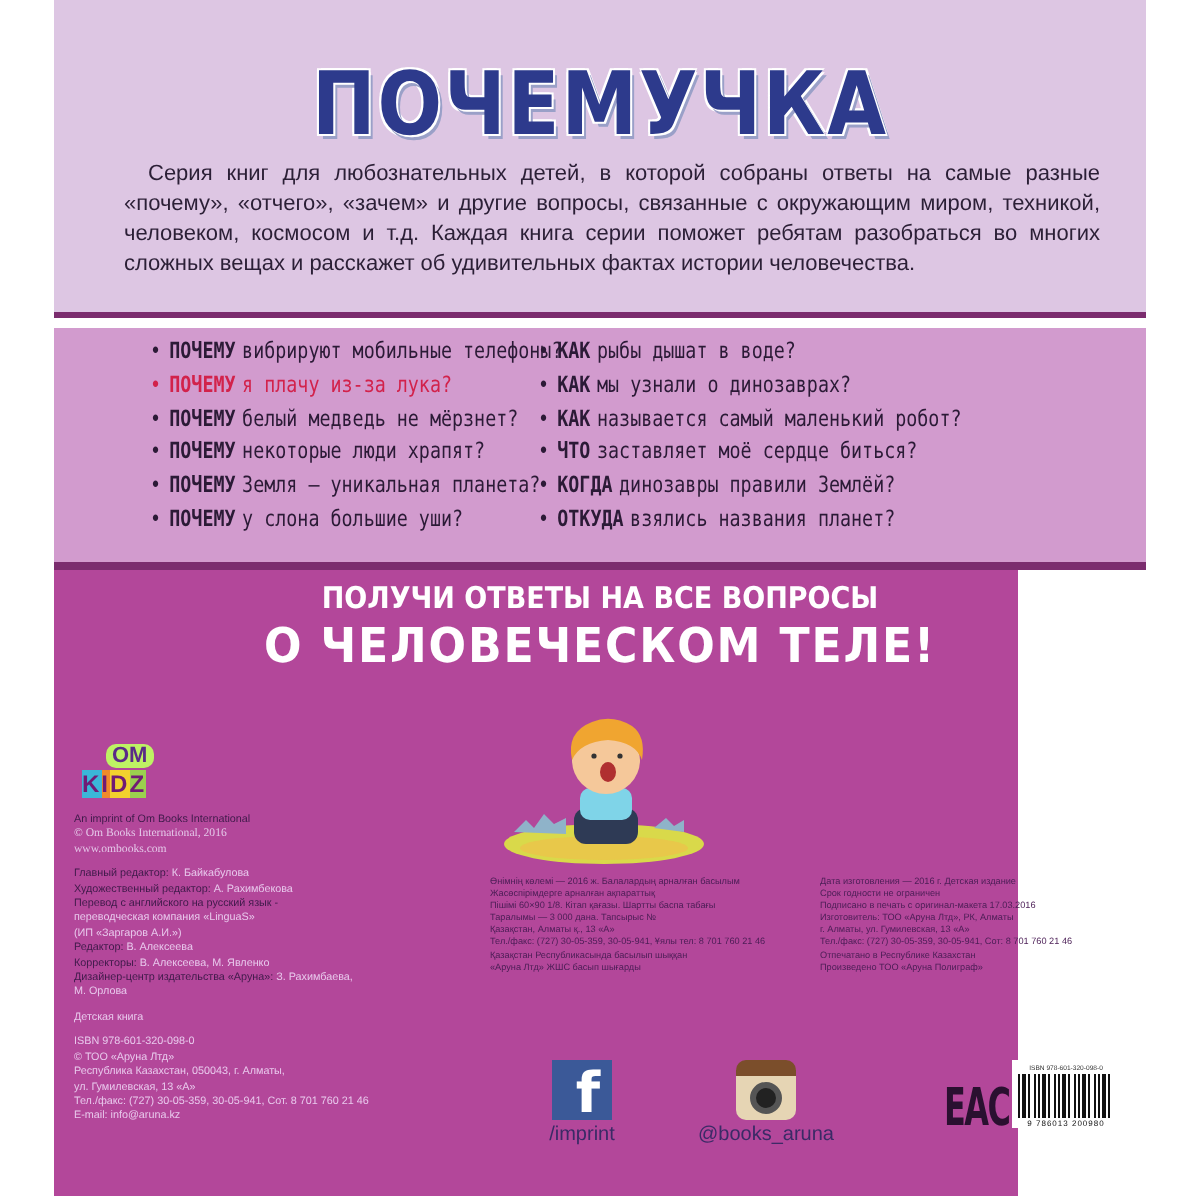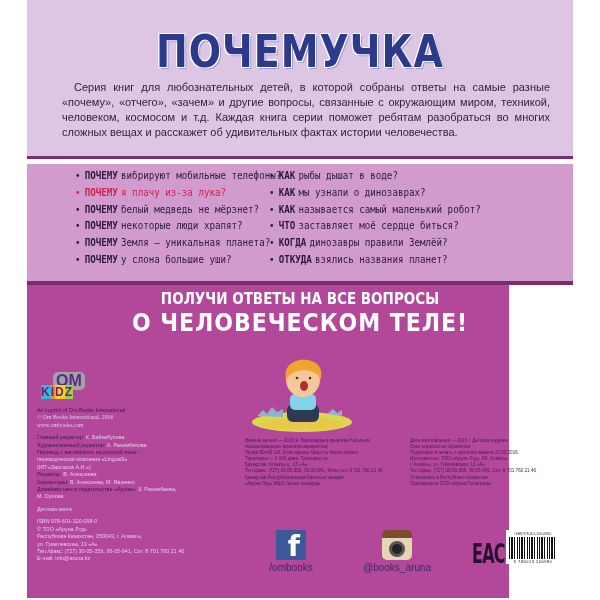--- a/index.html
+++ b/index.html
@@ -61,21 +61,21 @@
       text-align: center; color: #ffffff; font-weight: bold;
       font-family: "DejaVu Sans", sans-serif; font-size: 24px; letter-spacing: 1px;
       transform: scaleX(0.92);
     }
 
     
     .boy { position: absolute; left: 200px; top: 354px; width: 150px; height: 80px; }
 
     
     .logo { position: absolute; left: 12px; top: 372px; width: 50px; height: 40px; }
-    .logo .om { position: absolute; left: 14px; top: 0; font-size: 16px; font-weight: bold; color: #5a2a88; background: #a3a3a3; border-radius: 5px; padding: 0 3px; }
+    .logo .om { position: absolute; left: 14px; top: 0; font-size: 11px; font-weight: bold; color: #5a2a88; background: #bef264; border-radius: 5px; padding: 0 3px; }
     .logo .kidz { position: absolute; left: 2px; top: 13px; font-size: 12px; font-weight: bold; color: #701a75; letter-spacing: 1px; }
     .logo .kidz span:nth-child(1){ background:#3bb6d8; }
     .logo .kidz span:nth-child(2){ background:#f08a2b; }
     .logo .kidz span:nth-child(3){ background:#f2d12e; }
     .logo .kidz span:nth-child(4){ background:#9bd04e; }
     .credits { position: absolute; left: 10px; top: 407px; width: 190px; }
     .credit-line { font-size: 5.4px; line-height: 7.4px; color: #3f1a4a; white-space: nowrap; }
     .credit-line.serif { font-family: "Liberation Serif", serif; font-size: 5.8px; color: #e4c6e8; }
     .credit-line.gap { margin-top: 5px; }
     .credit-line .val { color: #e8c8ec; }
@@ -85,21 +85,21 @@
     .print-right { position: absolute; left: 383px; top: 438px; width: 150px; }
     .print-line { font-size: 4.6px; line-height: 6.1px; color: #4a1d55; white-space: nowrap; overflow: hidden; }
 
     .contact { position: absolute; left: 217px; top: 494px; font-family: "Liberation Serif", serif; font-weight: bold; color: #3f1a55; font-size: 11.5px; line-height: 14px; }
 
     .social { position: absolute; top: 530px; text-align: center; }
     .social .label { font-size: 10px; color: #3a2a66; margin-top: 2px; white-space: nowrap; }
     .fb { left: 232px; width: 64px; }
     .fb .icon { width: 30px; height: 30px; margin: 0 auto; background: #3b5998; position: relative; }
     .fb .icon span { position: absolute; right: 6px; bottom: -2px; font-family: "DejaVu Sans", sans-serif; font-weight: bold; color: #ffffff; font-size: 28px; line-height: 30px; }
-    .ig { left: 332px; width: 76px; }
+    .ig { left: 318px; width: 76px; }
     .ig .icon { width: 30px; height: 30px; margin: 0 auto; background: #e6d5b4; border-radius: 5px; position: relative; border-top: 8px solid #7b4e2b; }
     .ig .icon .lens { position: absolute; left: 7px; top: 3px; width: 16px; height: 16px; border-radius: 50%; background: #222222; border: 3px solid #555555; }
 
     .eac { position: absolute; left: 445px; top: 538px; font-family: "DejaVu Sans", sans-serif; font-weight: bold; font-size: 20px; color: #2a1030; transform: scaleY(1.3) scaleX(0.8); transform-origin: left top; letter-spacing: -1px; }
     .barcode { position: absolute; left: 479px; top: 530px; width: 54px; height: 34px; background: #ffffff; padding: 2px 3px; }
     .barcode .isbn-top { font-size: 3.3px; color: #333; text-align: center; white-space: nowrap; }
     .barcode .bars { height: 22px; margin-top: 1px;
       background: repeating-linear-gradient(90deg, #111 0 1px, #fff 1px 2px, #111 2px 4px, #fff 4px 5px, #111 5px 6px, #fff 6px 8px, #111 8px 9px, #fff 9px 10px); }
     .barcode .num { font-size: 4px; color: #111; text-align: center; letter-spacing: 0.5px; white-space: nowrap; }
   </style>
@@ -203,21 +203,21 @@
     <div class="print-line">Тел./факс: (727) 30-05-359, 30-05-941, Сот: 8 701 760 21 46</div>
     <div class="print-line">Отпечатано в Республике Казахстан</div>
     <div class="print-line">Произведено ТОО «Аруна Полиграф»</div>
   </div>
 
 
   <div class="social fb">
     <div class="icon">
         <span>f</span>
       </div>
-    <div class="label">/ombooks</div>
+    <div class="label">/imprint</div>
   </div>
 
   <div class="social ig">
     <div class="icon">
         <div class="lens"></div>
       </div>
     <div class="label">@books_aruna</div>
   </div>
 
   <div class="eac">EAC</div>

